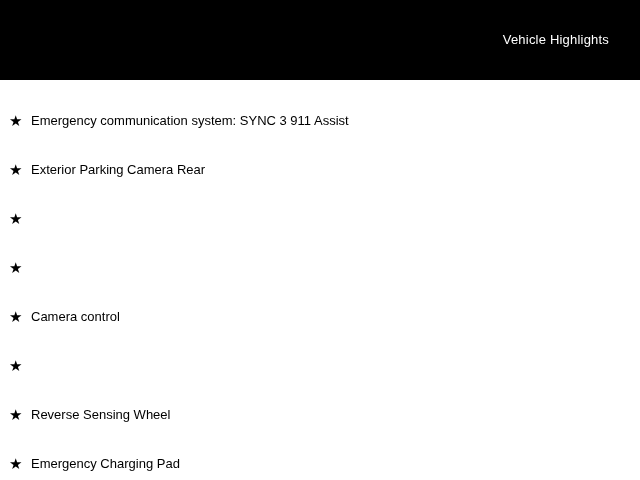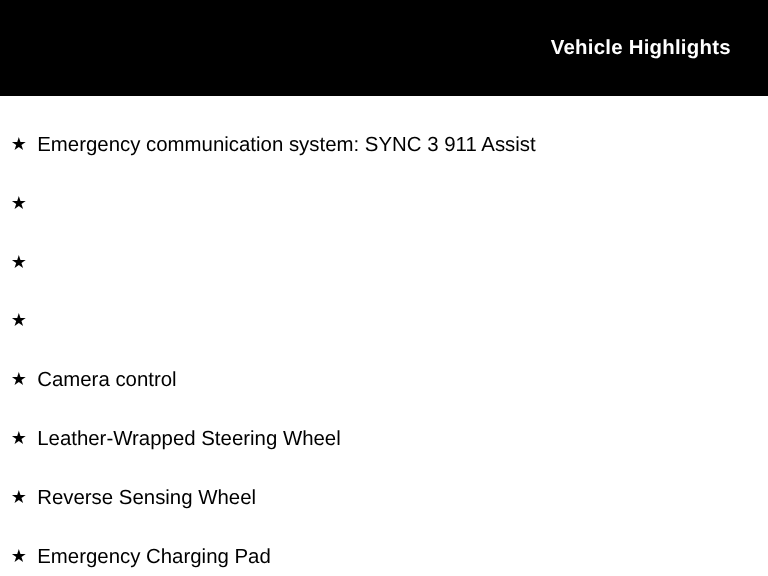--- a/index.html
+++ b/index.html
@@ -25,22 +25,22 @@
     height: 80px;
     background: #000000;
     display: flex;
     align-items: center;
     justify-content: flex-end;
     box-sizing: border-box;
     padding-right: 31px;
   }
   .header-title {
     color: #ffffff;
-    font-size: 17px;
-    font-weight: bold;
+    font-size: 13px;
+    font-weight: normal;
     letter-spacing: 0.2px;
     line-height: 24px;
   }
   .highlights-list {
     list-style: none;
     margin: 0;
     padding: 0;
     padding-top: 16px;
   }
   .highlight-item {
@@ -53,55 +53,55 @@
   .bullet-star {
     width: 22px;
     flex: 0 0 22px;
     color: #000000;
     font-size: 15px;
     line-height: 18px;
     text-align: left;
   }
   .item-label {
     color: #000000;
-    font-size: 17px;
+    font-size: 13px;
     line-height: 22px;
     white-space: nowrap;
   }
 </style>
 </head>
 <body>
 
 <div class="page">
 
   <div class="header-bar">
     <div class="header-title">Vehicle Highlights</div>
   </div>
 
   <ul class="highlights-list">
     <li class="highlight-item">
       <span class="bullet-star">★</span>
       <span class="item-label">Emergency communication system: SYNC 3 911 Assist</span>
     </li>
     <li class="highlight-item">
       <span class="bullet-star">★</span>
+      <span class="item-label">Exterior Parking Camera Rear</span>
     </li>
     <li class="highlight-item">
       <span class="bullet-star">★</span>
     </li>
     <li class="highlight-item">
       <span class="bullet-star">★</span>
     </li>
     <li class="highlight-item">
       <span class="bullet-star">★</span>
       <span class="item-label">Camera control</span>
     </li>
     <li class="highlight-item">
       <span class="bullet-star">★</span>
-      <span class="item-label">Leather-Wrapped Steering Wheel</span>
     </li>
     <li class="highlight-item">
       <span class="bullet-star">★</span>
       <span class="item-label">Reverse Sensing Wheel</span>
     </li>
     <li class="highlight-item">
       <span class="bullet-star">★</span>
       <span class="item-label">Emergency Charging Pad</span>
     </li>
   </ul>

